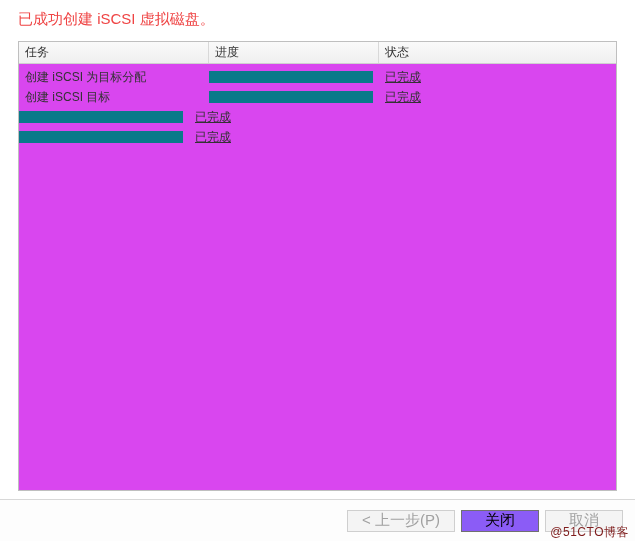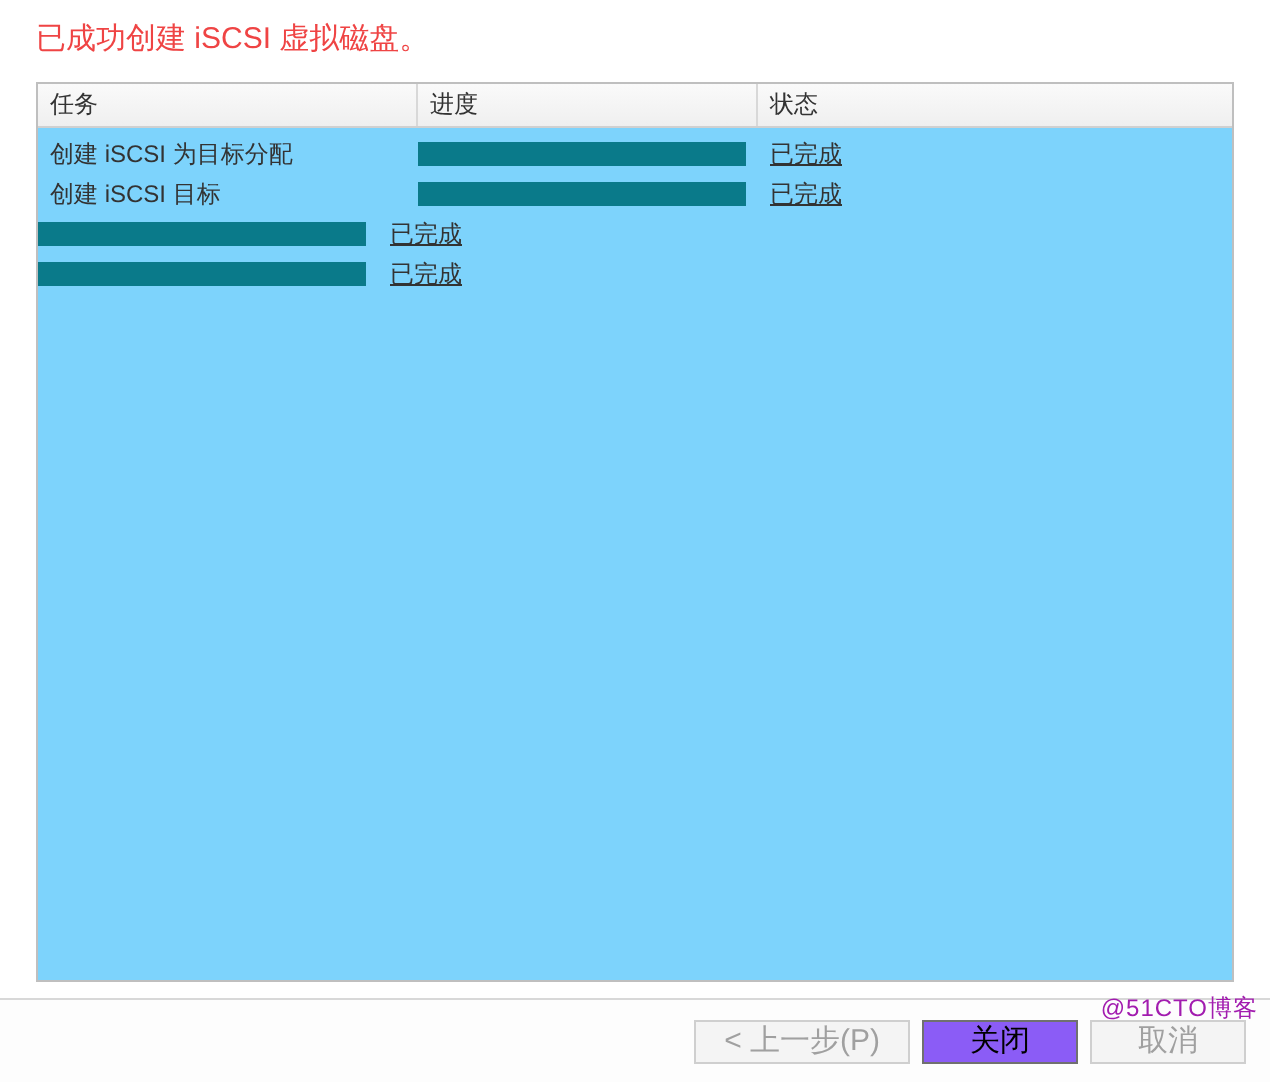--- a/index.html
+++ b/index.html
@@ -15,21 +15,21 @@
     .heading {
       font-size: 15px;
       color: #ef4444;
       padding: 10px 18px 12px 18px;
       font-weight: normal;
     }
     .results-panel {
       margin: 0 18px;
       border: 1px solid #bfbfbf;
       height: 450px;
-      background: #7dd3fc;
+      background: #d946ef;
     }
     .table-header {
       display: flex;
       background: linear-gradient(#fafafa, #efefef);
       border-bottom: 1px solid #d0d0d0;
       height: 22px;
       align-items: center;
     }
     .col-task { width: 190px; padding-left: 6px; border-right: 1px solid #d8d8d8; height: 100%; display: flex; align-items: center; }
     .col-progress { width: 170px; padding-left: 6px; border-right: 1px solid #d8d8d8; height: 100%; display: flex; align-items: center; }
@@ -79,22 +79,22 @@
       border-color: #cfcfcf;
       cursor: default;
     }
     button.primary {
       background: #8b5cf6;
       border-color: #707070;
     }
     .watermark {
       position: absolute;
       right: 6px;
-      bottom: 28px;
-      color: #a21caf;
+      bottom: 0;
+      color: #7f1d1d;
       font-size: 12px;
       pointer-events: none;
       letter-spacing: 0.5px;
     }
   </style>
 </head>
 <body>
 
 <div class="heading">已成功创建 iSCSI 虚拟磁盘。</div>
 

